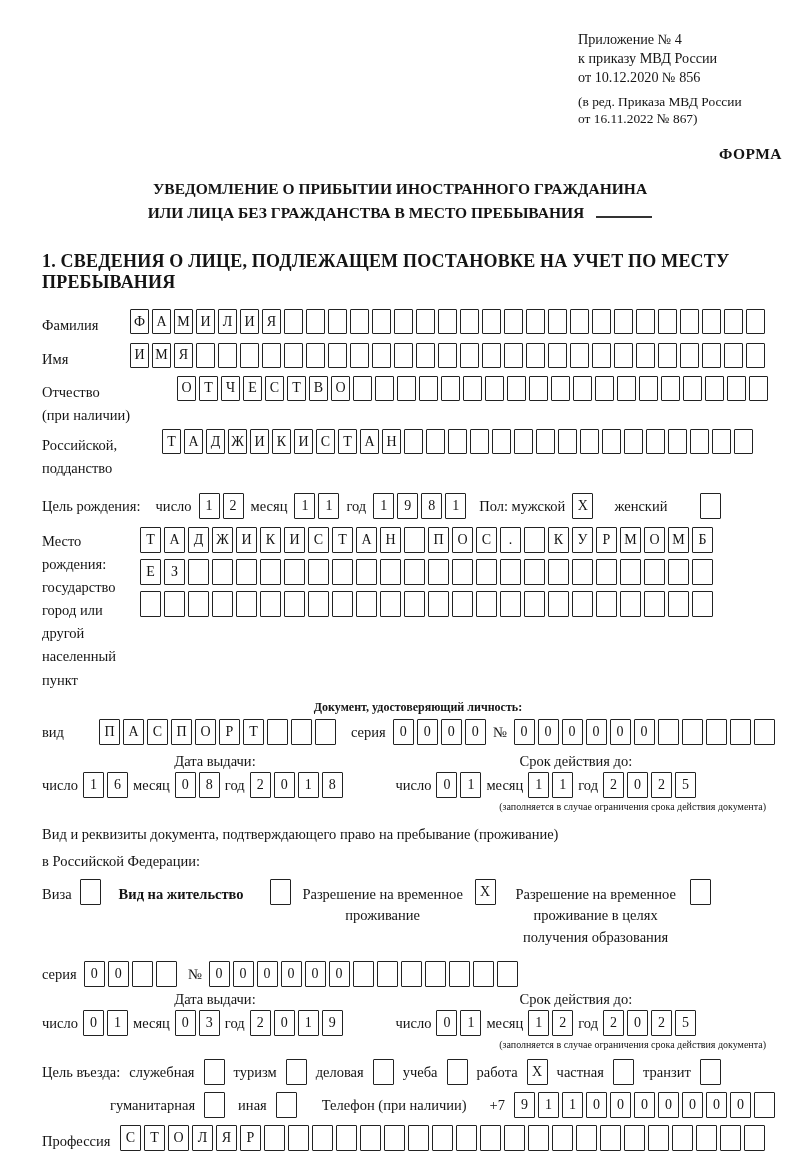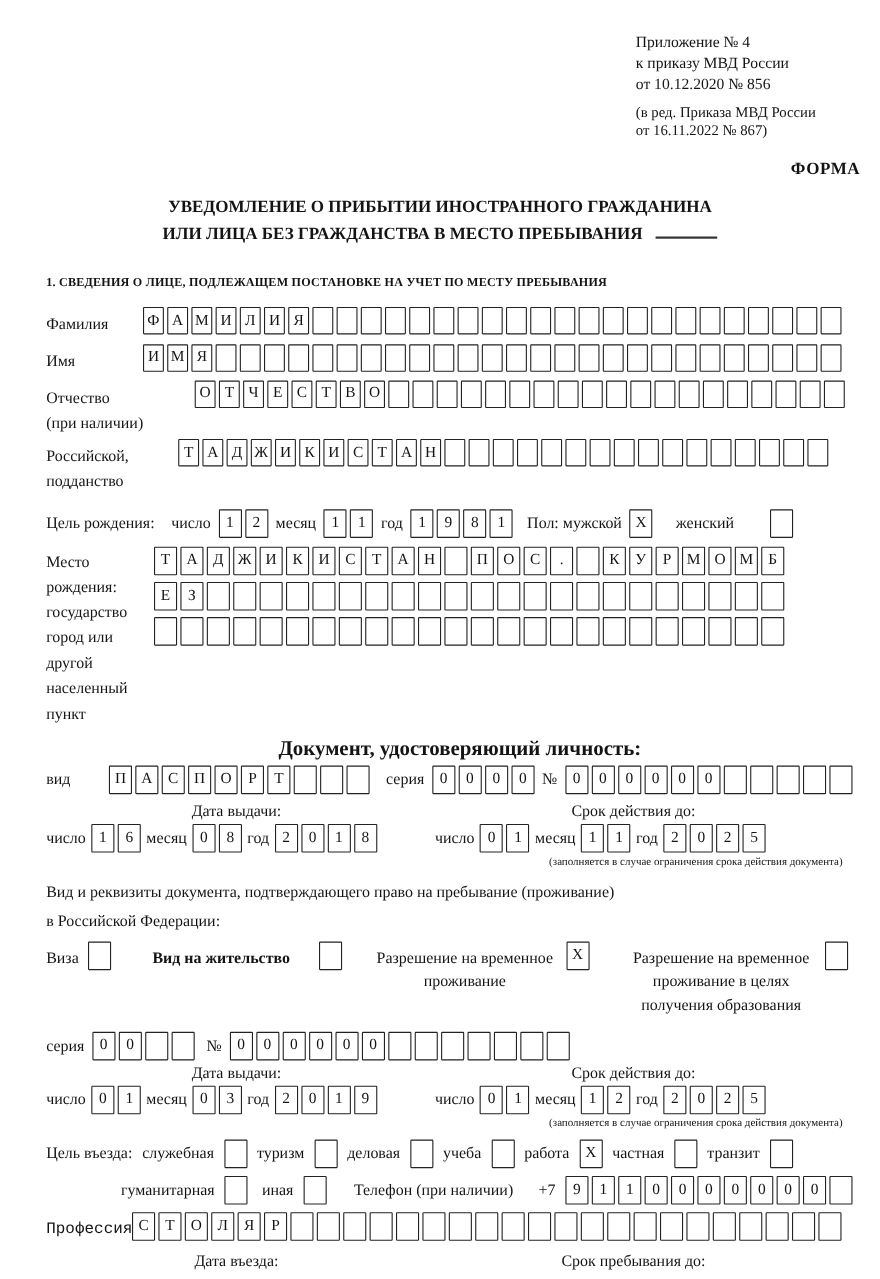--- a/index.html
+++ b/index.html
@@ -10,47 +10,47 @@
   }
   
   .hdr{display:flex;flex-direction:column;margin-left:536px;width:230px;}
   .hdr-line{line-height:1.35;font-size:14.2px;}
   .hdr-sub{line-height:1.3;font-size:13.4px;}
   .hdr-sub.first{margin-top:5px;}
   .forma{font-weight:bold;font-size:15.5px;margin-top:18px;align-self:flex-end;padding-right:26px;letter-spacing:.5px;}
   
   .title{margin-top:14px;text-align:center;font-weight:bold;font-size:15.5px;line-height:1.55;padding-right:36px;}
   .blank-line{display:inline-block;width:56px;border-bottom:2px solid #333;margin-left:12px;vertical-align:baseline;}
-  .section-heading{margin-top:26px;font-weight:bold;font-size:11px;letter-spacing:.2px;}
+  .section-heading{margin-top:26px;font-weight:bold;font-size:18px;letter-spacing:.2px;}
   
   .frow{display:flex;align-items:flex-start;margin-top:5px;}
   .flabel{flex-shrink:0;padding-top:5px;white-space:pre-line;line-height:1.6;}
   .cells{display:flex;flex-wrap:nowrap;gap:3px;}
   .cells .cell{
     width:21px;height:26px;border:1.6px solid #222;box-sizing:border-box;flex-shrink:0;
     display:flex;align-items:center;justify-content:center;font-size:14px;background:#fff;border-radius:1px;
   }
   .cells.sm .cell{width:19px;height:25px;gap:3px;}
   .cells.sm{gap:3px;}
   .stack{display:flex;flex-direction:column;gap:6px;}
-  .mid-heading{text-align:center;font-weight:bold;font-size:19px;margin-top:8px;}
+  .mid-heading{text-align:center;font-weight:bold;font-size:12px;margin-top:8px;}
   .dlabel{padding-top:5px;}
   
   .dates-head{display:flex;margin-top:8px;}
   .dates-head .dh{text-align:center;}
   .dates-head .dh.l{width:46%;}
   .dates-head .dh.r{width:50%;}
   .dates-line{display:flex;margin-top:2px;}
   .dgroup{display:flex;align-items:flex-start;gap:5px;}
   .dgroup.l{width:47%;}
   .note{font-size:10px;}
   .note.right{text-align:right;padding-right:28px;margin-top:3px;}
   .intro{margin-top:10px;line-height:1.75;}
   
-  .visa-row{display:flex;align-items:flex-start;margin-top:4px;gap:24px;}
+  .visa-row{display:flex;align-items:flex-start;margin-top:4px;gap:4px;}
   .opt{display:flex;align-items:flex-start;gap:8px;}
   .opt .opt-label{padding-top:5px;line-height:1.5;}
   .opt .center{text-align:center;}
   .purpose-row{display:flex;align-items:flex-start;margin-top:7px;gap:9px;flex-wrap:nowrap;}
   .purpose-row .plabel{padding-top:5px;}
 </style>
 </head>
 <body>
 
 <div class="page">
@@ -560,21 +560,21 @@
         <span class="cell">0</span>
         <span class="cell">0</span>
         <span class="cell">0</span>
         <span class="cell">0</span>
         <span class="cell">0</span>
         <span class="cell"></span>
       </span>
   </div>
 
   <div class="frow" style="margin-top:7px;">
-    <div class="flabel" style="width:78px;font-family:Liberation Mono, monospace;">Профессия</div>
+    <div class="flabel" style="width:78px;">Профессия</div>
     <div class="cells">
         <span class="cell">С</span>
         <span class="cell">Т</span>
         <span class="cell">О</span>
         <span class="cell">Л</span>
         <span class="cell">Я</span>
         <span class="cell">Р</span>
         <span class="cell"></span>
         <span class="cell"></span>
         <span class="cell"></span>

